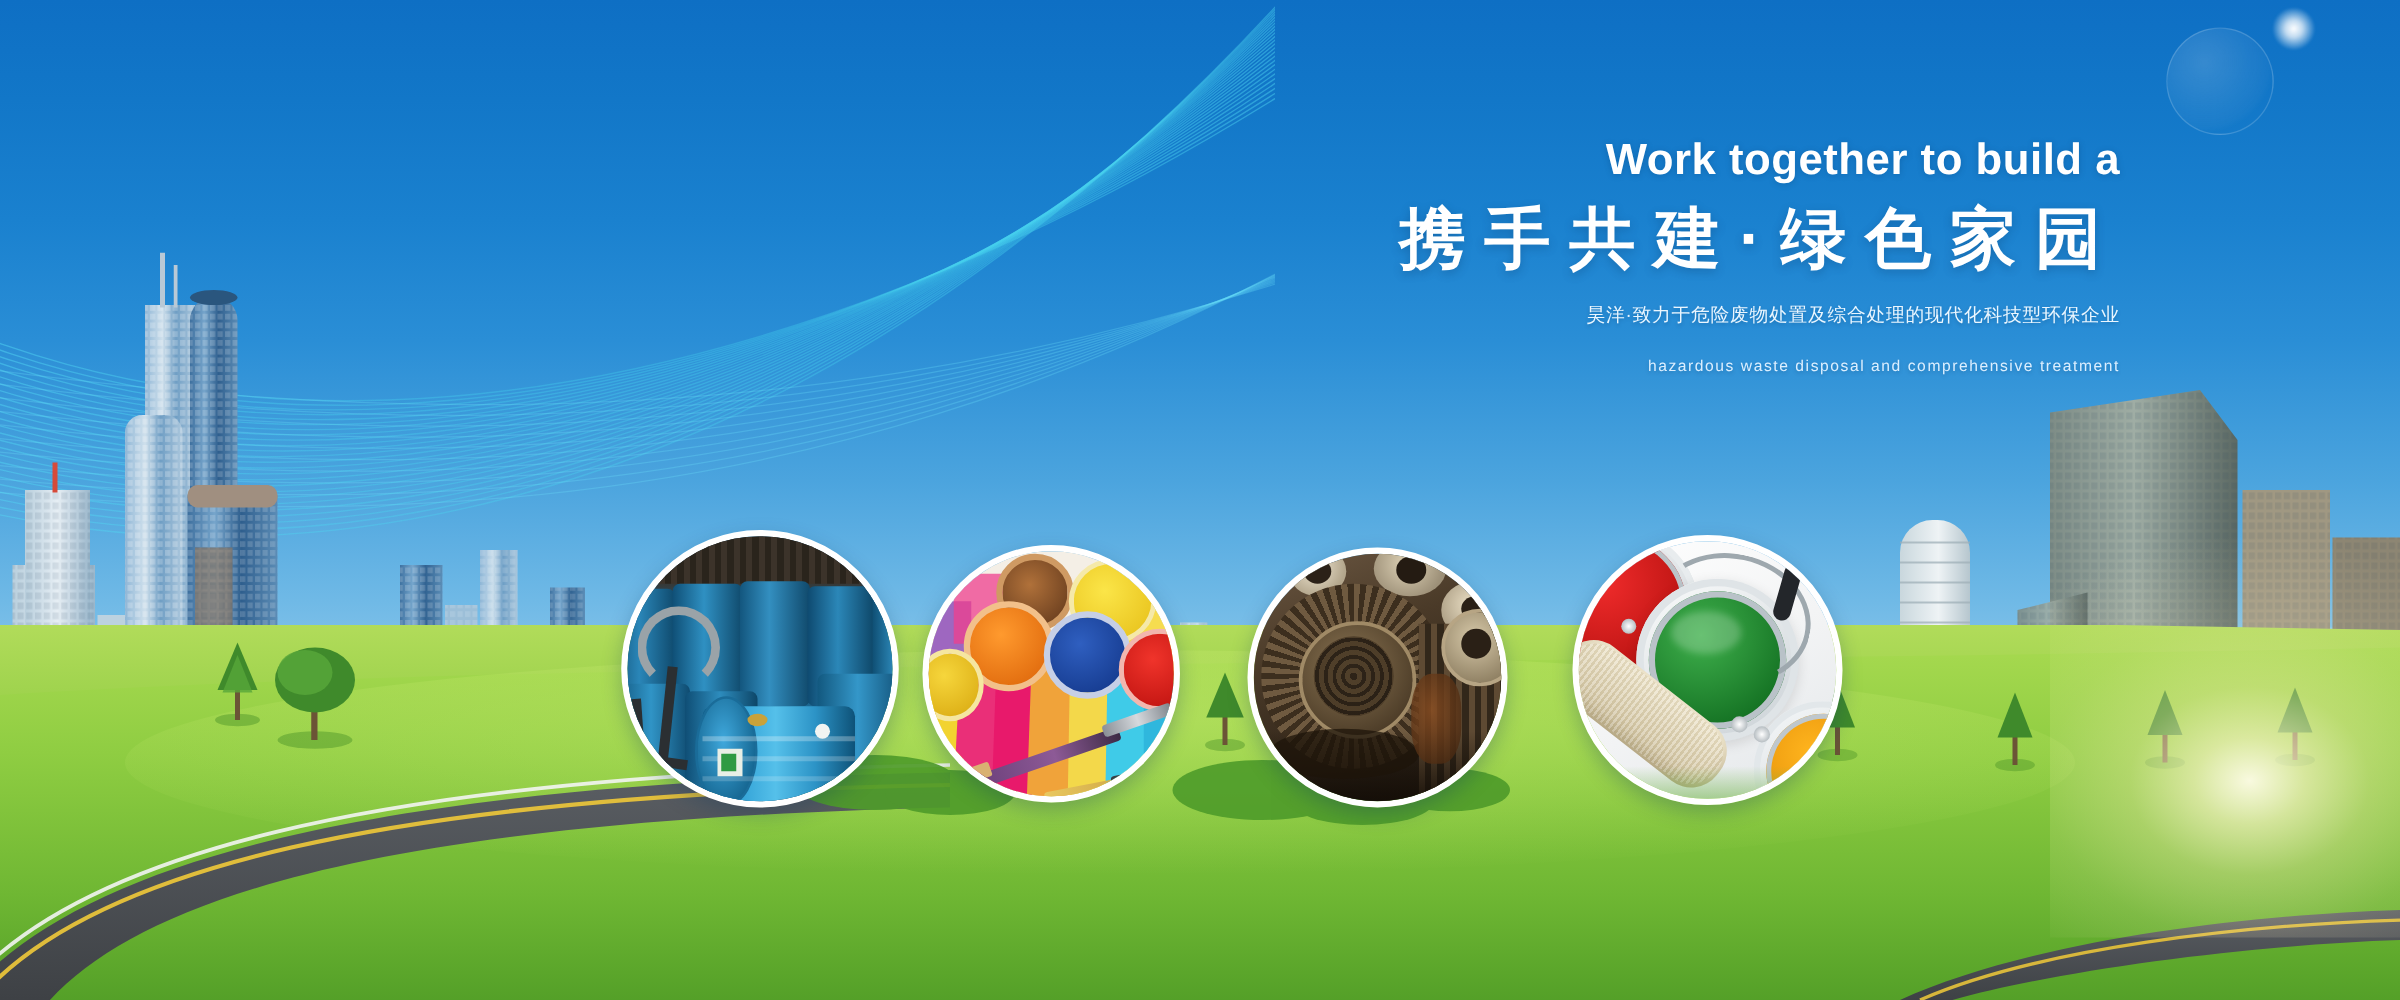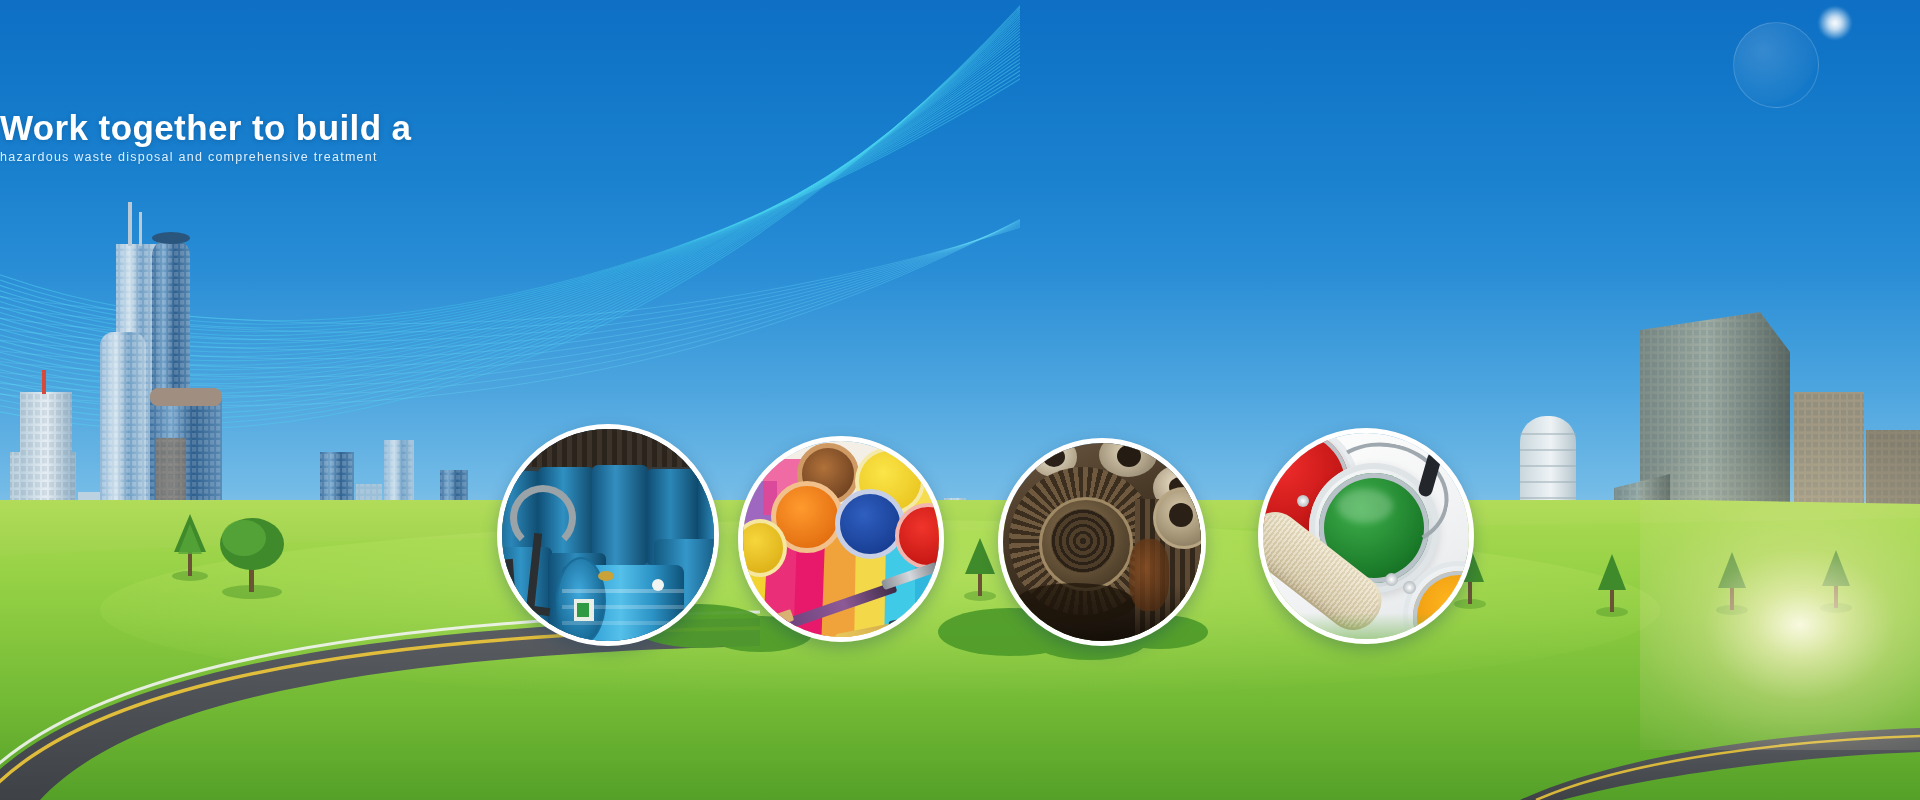--- a/index.html
+++ b/index.html
@@ -29,21 +29,21 @@
   }
   .sun-flare{
     position:absolute;left:1640px;top:420px;width:420px;height:330px;
     background:radial-gradient(ellipse at 38% 62%,
       rgba(255,252,232,.95) 0%, rgba(255,246,205,.66) 12%,
       rgba(255,240,190,.34) 26%, rgba(255,238,195,.14) 44%, rgba(255,255,255,0) 68%);
     pointer-events:none;
   }
 
   
-  .copy{position:absolute;left:0;top:110px;width:1696px;text-align:left;}
+  .copy{position:absolute;left:0;top:110px;width:1696px;text-align:right;}
   .eng-line1{
     color:#ffffff;font-size:35px;font-weight:600;letter-spacing:.4px;line-height:1.05;
     text-shadow:0 1px 5px rgba(8,60,110,.30);
   }
   .eng-line2{
     color:#ffffff;font-size:55px;font-weight:600;letter-spacing:.2px;line-height:1.12;
     margin-top:4px;text-shadow:0 1px 6px rgba(8,60,110,.30);
   }
   .cn-title{
     margin-top:14px;color:#ffffff;font-size:53px;font-weight:bold;letter-spacing:15px;
@@ -479,21 +479,23 @@
       <ellipse cx="1836" cy="108" rx="16" ry="5" fill="#3f8a22" opacity=".36"></ellipse>
       <rect x="1834" y="82" width="4" height="26" fill="#6b5436"></rect>
       <path d="M1836,50 L1850,86 L1822,86 Z" fill="#3f8a2b"></path>
     </g>
   </svg>
 
   <div class="sun-flare"></div>
 
   <div class="copy">
     <div class="eng-line1">Work together to build a</div>
-    <div class="sub-en" style="margin-top:1px">hazardous waste disposal and comprehensive treatment</div>
+    <div class="cn-title">携手共建·绿色家园</div>
+    <div class="sub-cn">昊洋·致力于危险废物处置及综合处理的现代化科技型环保企业</div>
+    <div class="sub-en" style="margin-top:19px">hazardous waste disposal and comprehensive treatment</div>
   </div>
 
   <div class="circle" style="left:497px;top:424px;width:222px;height:222px;">
     <div class="fill drum-bg">
 
       <div style="position:absolute;left:0;top:0;width:100%;height:38px;background:repeating-linear-gradient(90deg,#2a241c 0 5px,#3c332a 5px 10px);"></div>
 
       <div class="drum" style="left:-14px;top:42px;width:52px;height:92px;background:linear-gradient(90deg,#114f74,#2a86b8 45%,#0f4a6d);"></div>
       <div class="drum" style="left:36px;top:38px;width:56px;height:96px;background:linear-gradient(90deg,#0f4f76,#2f90c2 45%,#104a6c);"></div>
       <div class="drum" style="left:90px;top:36px;width:56px;height:100px;background:linear-gradient(90deg,#13567e,#338fc0 42%,#10496b);"></div>

